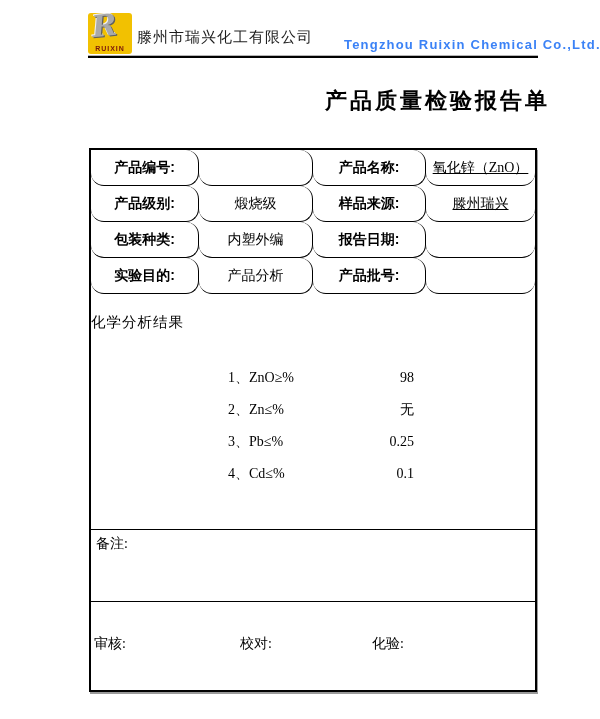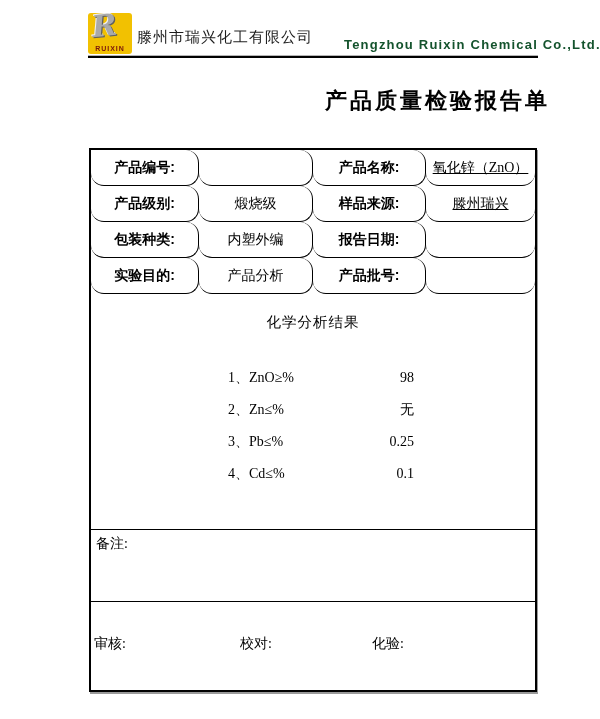--- a/index.html
+++ b/index.html
@@ -37,21 +37,21 @@
     color: #7a150d;
   }
   .company-cn {
     position: absolute; left: 137px; top: 28px;
     font-family: "Liberation Serif", serif;
     font-size: 15px; color: #1c1c1c;
     letter-spacing: 1px; white-space: nowrap;
   }
   .company-en {
     position: absolute; left: 344px; top: 37px;
-    font-size: 13px; font-weight: bold; color: #14532d;
+    font-size: 13px; font-weight: bold; color: #3b82f6;
     letter-spacing: 1.2px; white-space: nowrap;
   }
   .header-rule {
     position: absolute; left: 88px; top: 55px;
     width: 450px; height: 3px;
     background: linear-gradient(#b5b5b5 0 34%, #000 34% 100%);
   }
 
   
   .doc-title {
@@ -86,21 +86,21 @@
   .cell.lbl { font-weight: bold; font-family: "Liberation Sans", sans-serif; }
   .cell.val { font-family: "Liberation Serif", serif; }
 
   .analysis {
     position: relative; height: 236px;
     border-bottom: 1.5px solid #000;
     font-family: "Liberation Serif", serif;
   }
   .analysis-title {
     position: absolute; top: 19px; left: 0; width: 100%;
-    text-align: center; font-size: 14.5px; letter-spacing: 1px;
+    font-size: 14.5px; letter-spacing: 1px;
   }
   .analysis-items {
     position: absolute; top: 68px; left: 137px; width: 186px;
   }
   .analysis-row {
     display: flex; justify-content: space-between;
     height: 32px; align-items: center;
     font-size: 14px;
   }
 

